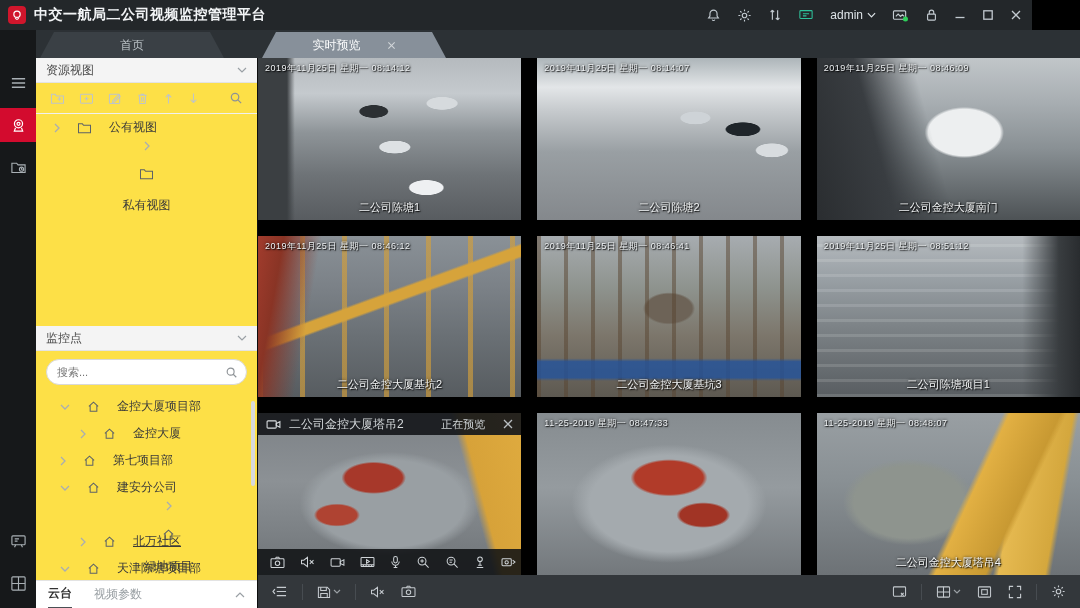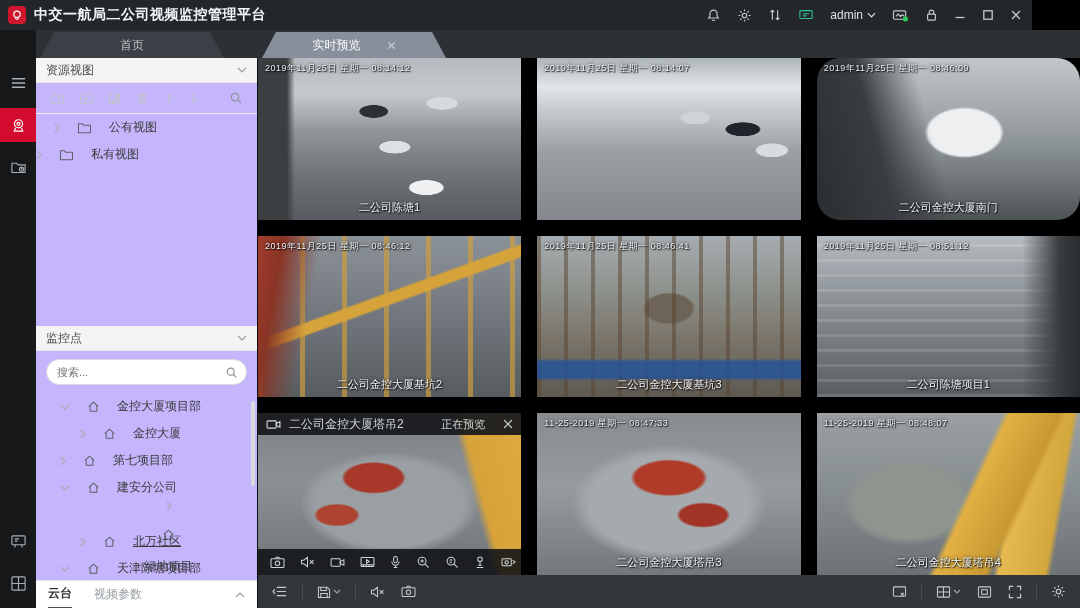--- a/index.html
+++ b/index.html
@@ -23,21 +23,21 @@
   .tab.active{background:#87909a;color:#fafbfc;}
   .tab .tclose{margin-left:26px;color:#e3e6e8;opacity:.8;}
 
   
   .rail{position:absolute;left:0;top:30px;width:36px;height:578px;background:#16181a;display:flex;flex-direction:column;align-items:center;color:#a9b0b5;}
   .rail .ritem{width:36px;height:34px;display:flex;align-items:center;justify-content:center;margin-top:8px;}
   .rail .ritem.active{background:#d30b2e;color:#fff;margin-top:8px;}
   .rail .spacer{flex:1;}
 
   
-  .panel{position:absolute;left:36px;top:58px;width:222px;height:550px;background:#c4b5fd;display:flex;flex-direction:column;border-right:1px solid #0c0d0e;box-sizing:border-box;}
+  .panel{position:absolute;left:36px;top:58px;width:222px;height:550px;background:#fde047;display:flex;flex-direction:column;border-right:1px solid #0c0d0e;box-sizing:border-box;}
   .sec-head{height:24px;flex:none;background:#f4f4f4;border-bottom:1px solid #e3e3e3;display:flex;align-items:center;font-size:12px;color:#4a4a4a;padding:0 10px;}
   .sec-head .chev{margin-left:auto;color:#9aa0a5;}
   .rv-tools{height:30px;flex:none;display:flex;align-items:center;gap:14px;padding:0 14px;color:#bfc4c8;border-bottom:1px solid #f0f0f0;}
   .rv-tools .ic:last-child{margin-left:auto;color:#8d9296;}
   .tree{flex:none;}
   .trow{height:27px;display:flex;align-items:center;gap:17px;font-size:12px;color:#3a3a3a;cursor:default;}
   .trow .tchev{color:#a9adb2;}
   .trow .ticon{color:#5d6267;}
   .rv-fill{height:158px;flex:none;}
   .mp-search{height:34px;flex:none;display:flex;align-items:center;padding:4px 10px;}
@@ -71,21 +71,21 @@
     linear-gradient(180deg,#b5babe 0%,#c5cace 22%,#8e9498 46%,#6e7377 72%,#585c60 100%);}
   .s2{background-image:
     radial-gradient(30px 12px at 78% 44%,#1f252a 55%,rgba(0,0,0,0) 60%),
     radial-gradient(28px 12px at 89% 57%,#d8dcdf 55%,rgba(0,0,0,0) 60%),
     radial-gradient(26px 11px at 60% 37%,#ced3d7 55%,rgba(0,0,0,0) 60%),
     linear-gradient(180deg,#adb5b9 0%,#e3e6e8 18%,#c7cbce 32%,#999fa3 58%,#84888c 100%);}
   .s3{background-image:
     linear-gradient(75deg,#2a2d30 0%,#393d41 26%,rgba(0,0,0,0) 45%),
     radial-gradient(62px 40px at 56% 46%,#edeff0 58%,rgba(0,0,0,0) 64%),
     radial-gradient(10px 34px at 18% 62%,#c07c2e 55%,rgba(0,0,0,0) 62%),
-    linear-gradient(180deg,#c1c6c9 0%,#a9afb3 26%,#899094 56%,#4d5255 100%); border-radius: 23px;}
+    linear-gradient(180deg,#c1c6c9 0%,#a9afb3 26%,#899094 56%,#4d5255 100%);}
   .s4{background-image:
     linear-gradient(100deg,#a23c2d 0%,#893425 9%,rgba(0,0,0,0) 22%),
     linear-gradient(160deg,rgba(0,0,0,0) 40%,#d6a33b 41%,#d6a33b 45%,rgba(0,0,0,0) 46%),
     repeating-linear-gradient(90deg,rgba(211,159,59,.65) 0 5px,rgba(0,0,0,0) 5px 42px),
     linear-gradient(180deg,#8a9197 0%,#7b8187 32%,#6a7075 62%,#575c60 100%);}
   .s5{background-image:
     linear-gradient(180deg,rgba(0,0,0,0) 76%,rgba(32,82,158,.78) 78%,rgba(32,82,158,.78) 88%,rgba(0,0,0,0) 90%),
     repeating-linear-gradient(90deg,rgba(88,68,48,.5) 0 4px,rgba(0,0,0,0) 4px 27px),
     radial-gradient(42px 26px at 50% 45%,#6d6357 55%,rgba(0,0,0,0) 62%),
     linear-gradient(180deg,#a7acb0 0%,#8e938e 32%,#7c766b 62%,#5d5951 100%);}
@@ -311,21 +311,21 @@
               <path d="M1 1l4 4-4 4"></path>
             </svg>
           </span>
         <span class="ic ticon">
             <svg width="15" height="12" viewBox="0 0 16 13" fill="none" stroke="currentColor" stroke-width="1.1">
               <path d="M1.5 2h4.2l1.3 1.6h7.5v8H1.5z"></path>
             </svg>
           </span>
         <span>公有视图</span>
       </div>
-      <div class="trow" style="">
+      <div class="trow" style="flex-direction:column;">
         <span class="ic tchev">
             <svg width="6" height="10" viewBox="0 0 6 10" fill="none" stroke="currentColor" stroke-width="1.3">
               <path d="M1 1l4 4-4 4"></path>
             </svg>
           </span>
         <span class="ic ticon">
             <svg width="15" height="12" viewBox="0 0 16 13" fill="none" stroke="currentColor" stroke-width="1.1">
               <path d="M1.5 2h4.2l1.3 1.6h7.5v8H1.5z"></path>
             </svg>
           </span>
@@ -468,20 +468,21 @@
 
   <div class="grid">
 
     <div class="tile s1">
       <span class="ts">2019年11月25日 星期一  08:14:12</span>
       <span class="lbl">二公司陈塘1</span>
     </div>
 
     <div class="tile s2">
       <span class="ts">2019年11月25日 星期一  08:14:07</span>
+      <span class="lbl">二公司陈塘2</span>
     </div>
 
     <div class="tile s3">
       <span class="ts">2019年11月25日 星期一  08:46:09</span>
       <span class="lbl">二公司金控大厦南门</span>
     </div>
 
     <div class="tile s4">
       <span class="ts">2019年11月25日 星期一  08:46:12</span>
       <span class="lbl">二公司金控大厦基坑2</span>
@@ -569,21 +570,20 @@
               <path d="M12.5 4.5l2.5 2-2.5 2"></path>
               <circle cx="6" cy="6.8" r="1.8"></circle>
             </svg>
           </span>
 
       </div>
     </div>
 
     <div class="tile s8">
       <span class="ts">11-25-2019 星期一  08:47:33</span>
-      <span class="lbl">二公司金控大厦塔吊3</span>
     </div>
 
     <div class="tile s9">
       <span class="ts">11-25-2019 星期一  08:48:07</span>
       <span class="lbl">二公司金控大厦塔吊4</span>
     </div>
   </div>
 
   <div class="btoolbar">
     <div class="grp">

